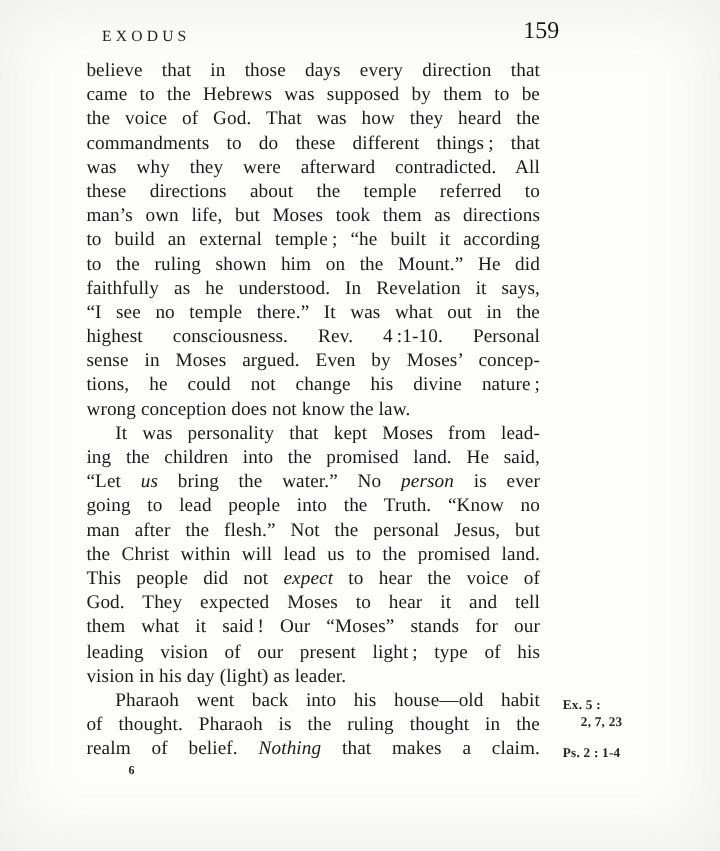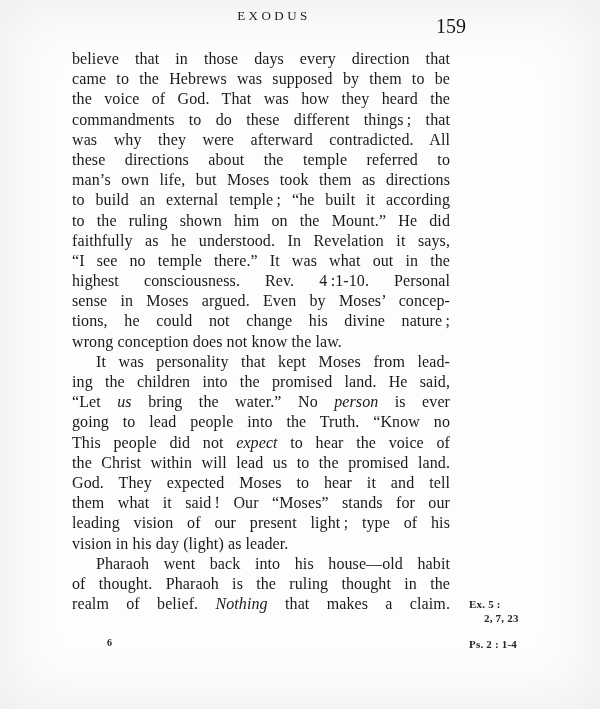--- a/index.html
+++ b/index.html
@@ -8,22 +8,21 @@
     width: 600px;
     height: 709px;
     background: #fdfdfc;
     box-shadow: inset 0 0 55px 8px rgba(110,110,105,0.10);
     font-family: "Liberation Serif", "DejaVu Serif", serif;
     color: #1a1a1a;
     overflow: hidden;
   }
   .running-head {
     position: absolute;
-    left: 85px; top: 8px; width: 378px;
-    text-align: center;
+    left: 85px; top: 22px; width: 378px;
     font-size: 13px;
     letter-spacing: 3.5px;
     font-variant: small-caps;
     font-weight: 400;
     color: #1c1c1c;
   }
   .page-number {
     position: absolute;
     top: 15px; right: 134px;
     font-size: 20px;
@@ -52,21 +51,20 @@
   }
   .margin-note {
     position: absolute;
     left: 0;
     font-size: 11px;
     font-weight: bold;
     line-height: 14px;
     letter-spacing: 0.2px;
     color: #242424;
     white-space: nowrap;
-    margin-top: 16px;
   }
   .margin-note[data-idx="0"] { top: 581px; }
   .margin-note[data-idx="1"] { top: 621px; }
   .margin-note .note-line:nth-child(2) { padding-left: 15px; text-align: right; }
   .signature-mark {
     position: absolute;
     left: 107px; top: 637px;
     font-size: 10px;
     font-weight: bold;
     color: #222222;
@@ -95,22 +93,23 @@
         <div class="line">highest consciousness. Rev. 4 :1-10. Personal</div>
         <div class="line">sense in Moses argued. Even by Moses’ concep-</div>
         <div class="line">tions, he could not change his divine nature ;</div>
         <div class="line no-just">wrong conception does not know the law.</div>
       </div>
       <div>
         <div class="line indent">It was personality that kept Moses from lead-</div>
         <div class="line">ing the children into the promised land. He said,</div>
         <div class="line">“Let <i>us</i> bring the water.” No <i>person</i> is ever</div>
         <div class="line">going to lead people into the Truth. “Know no</div>
+        <div class="line">man after the flesh.” Not the personal Jesus, but</div>
+        <div class="line">the Christ within will lead us to the promised land.</div>
         <div class="line">This people did not <i>expect</i> to hear the voice of</div>
-        <div class="line">the Christ within will lead us to the promised land.</div>
         <div class="line">God. They expected Moses to hear it and tell</div>
         <div class="line">them what it said ! Our “Moses” stands for our</div>
         <div class="line">leading vision of our present light ; type of his</div>
         <div class="line no-just">vision in his day (light) as leader.</div>
       </div>
       <div>
         <div class="line indent">Pharaoh went back into his house—old habit</div>
         <div class="line">of thought. Pharaoh is the ruling thought in the</div>
         <div class="line">realm of belief. <i>Nothing</i> that makes a claim.</div>
       </div>

